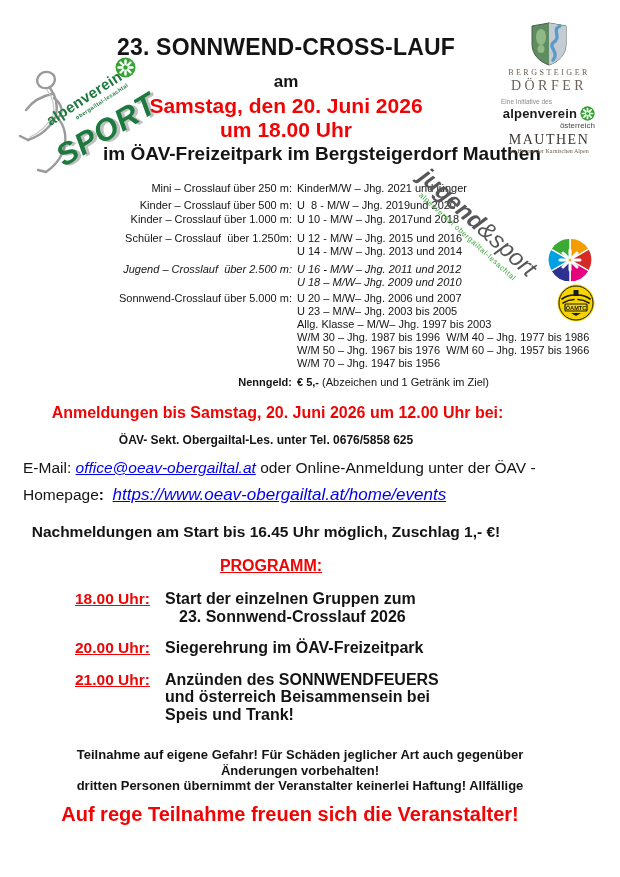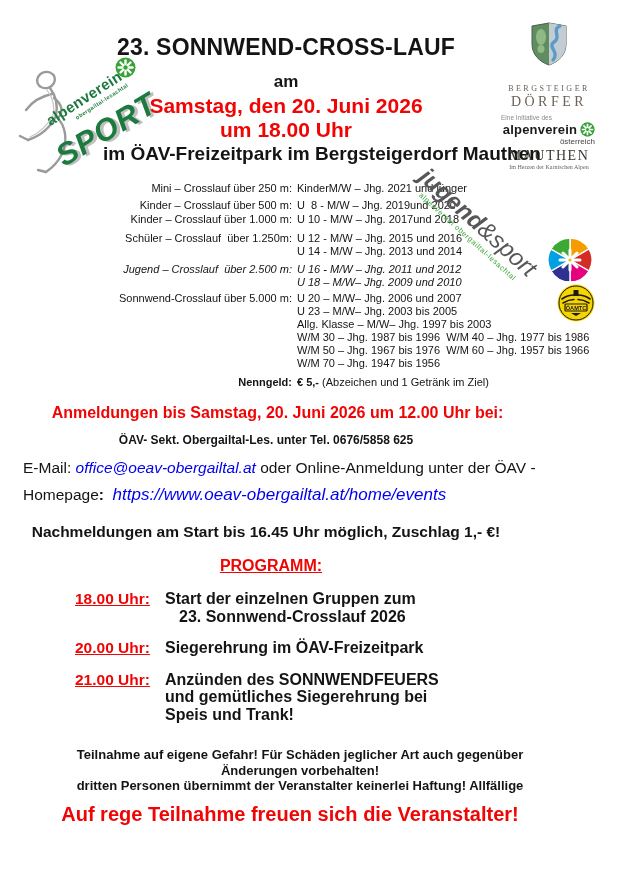--- a/index.html
+++ b/index.html
@@ -24,21 +24,21 @@
   .fee-row{display:flex;margin-left:58px;margin-top:6px;font-size:11px;line-height:13px;}
   .fee-label{flex:none;width:234px;text-align:right;font-weight:bold;}
   .fee-val{margin-left:5px;}
   .fee-amount{font-weight:bold;}
 
   
   .reg-deadline{margin-top:14px;padding-right:88px;font-size:16px;font-weight:bold;line-height:19px;color:#f00505;text-align:center;box-sizing:border-box;padding-left:23px;}
   .reg-contact{margin-top:9px;padding-right:88px;font-size:12px;font-weight:bold;line-height:19px;text-align:center;box-sizing:border-box;}
   .reg-email{margin-top:8px;margin-left:23px;font-size:15.5px;line-height:19px;}
   .reg-homepage{margin-top:7px;margin-left:23px;font-size:15.5px;line-height:21px;}
-  .doclink{color:#0000ee;font-style:italic;cursor:pointer;}
+  .doclink{color:#0000ee;font-style:italic;text-decoration:underline;cursor:pointer;}
   .homepage-link{font-size:17px;}
   .bold{font-weight:bold;}
   .late{margin-top:17px;padding-right:88px;font-size:15.5px;font-weight:bold;line-height:19px;text-align:center;box-sizing:border-box;}
 
   
   .prog-heading{margin-top:15px;padding-right:78px;text-align:center;box-sizing:border-box;
                 font-size:16px;font-weight:bold;color:#f00505;text-decoration:underline;line-height:19px;}
   .prog-item{display:flex;margin-left:75px;margin-top:14px;}
   .prog-item.first{margin-top:15px;}
   .prog-time{flex:none;width:82px;color:#f00505;font-weight:bold;font-size:15.5px;line-height:17.5px;text-decoration:underline;}
@@ -58,21 +58,21 @@
             color:#1d7a3e;font-weight:bold;font-size:15px;letter-spacing:.3px;line-height:13px;}
   .av-green .sub{display:block;font-size:5.5px;font-weight:bold;letter-spacing:.4px;margin-left:26px;}
   .edelweiss{position:absolute;left:99px;top:31px;}
   .sport-word{position:absolute;left:52px;top:112px;transform:rotate(-31deg);transform-origin:0 100%;
               font-size:31px;font-weight:bold;font-style:italic;color:#1d7a3e;letter-spacing:1px;
               text-shadow:2.5px 2.5px 0 rgba(130,130,130,.5);}
 
   
   .logo-bd{position:absolute;left:487px;top:22px;width:124px;text-align:center;}
   .bd-shield{display:block;margin:0 auto;}
-  .bd-line1{margin-top:18px;font-family:"Liberation Serif",serif;font-size:8px;letter-spacing:2.5px;color:#6b625a;}
+  .bd-line1{margin-top:2px;font-family:"Liberation Serif",serif;font-size:8px;letter-spacing:2.5px;color:#6b625a;}
   .bd-line2{font-family:"Liberation Serif",serif;font-size:14px;letter-spacing:3.5px;color:#6b625a;margin-top:1px;}
   .bd-init{margin-top:4px;font-size:6.5px;color:#8a8a8a;text-align:left;margin-left:14px;}
   .bd-org-row{display:flex;align-items:center;justify-content:center;margin-top:1px;}
   .bd-org{font-size:13px;font-weight:bold;color:#1a1a1a;letter-spacing:.2px;}
   .bd-country{font-size:8px;color:#444;text-align:right;margin-right:16px;}
   .bd-village{margin-top:2px;font-family:"Liberation Serif",serif;font-size:14px;letter-spacing:1.5px;color:#3c3832;}
   .bd-tagline{font-family:"Liberation Serif",serif;font-size:6px;color:#6b625a;}
 
   
   .jugendsport{position:absolute;left:431px;top:164px;transform:rotate(42deg);transform-origin:0 0;width:190px;}
@@ -284,21 +284,21 @@
     <div class="prog-time" data-bind="program.items.1.time">20.00 Uhr:</div>
     <div class="prog-lines">
       <div data-bind="program.items.1.lines.0">Siegerehrung im ÖAV-Freizeitpark</div>
     </div>
   </div>
 
   <div class="prog-item">
     <div class="prog-time" data-bind="program.items.2.time">21.00 Uhr:</div>
     <div class="prog-lines">
       <div data-bind="program.items.2.lines.0">Anzünden des SONNWENDFEUERS</div>
-      <div data-bind="program.items.2.lines.1">und gemütliches Siegerehrung bei</div>
+      <div data-bind="program.items.2.lines.1">und österreich Beisammensein bei</div>
       <div data-bind="program.items.2.lines.2">Speis und Trank!</div>
     </div>
   </div>
 
   <div class="disclaimer">
     <div data-bind="footer.disclaimer_lines.0">Teilnahme auf eigene Gefahr! Für Schäden jeglicher Art auch gegenüber</div>
     <div data-bind="footer.disclaimer_lines.2">Änderungen vorbehalten!</div>
     <div data-bind="footer.disclaimer_lines.1">dritten Personen übernimmt der Veranstalter keinerlei Haftung! Allfällige</div>
   </div>
 

